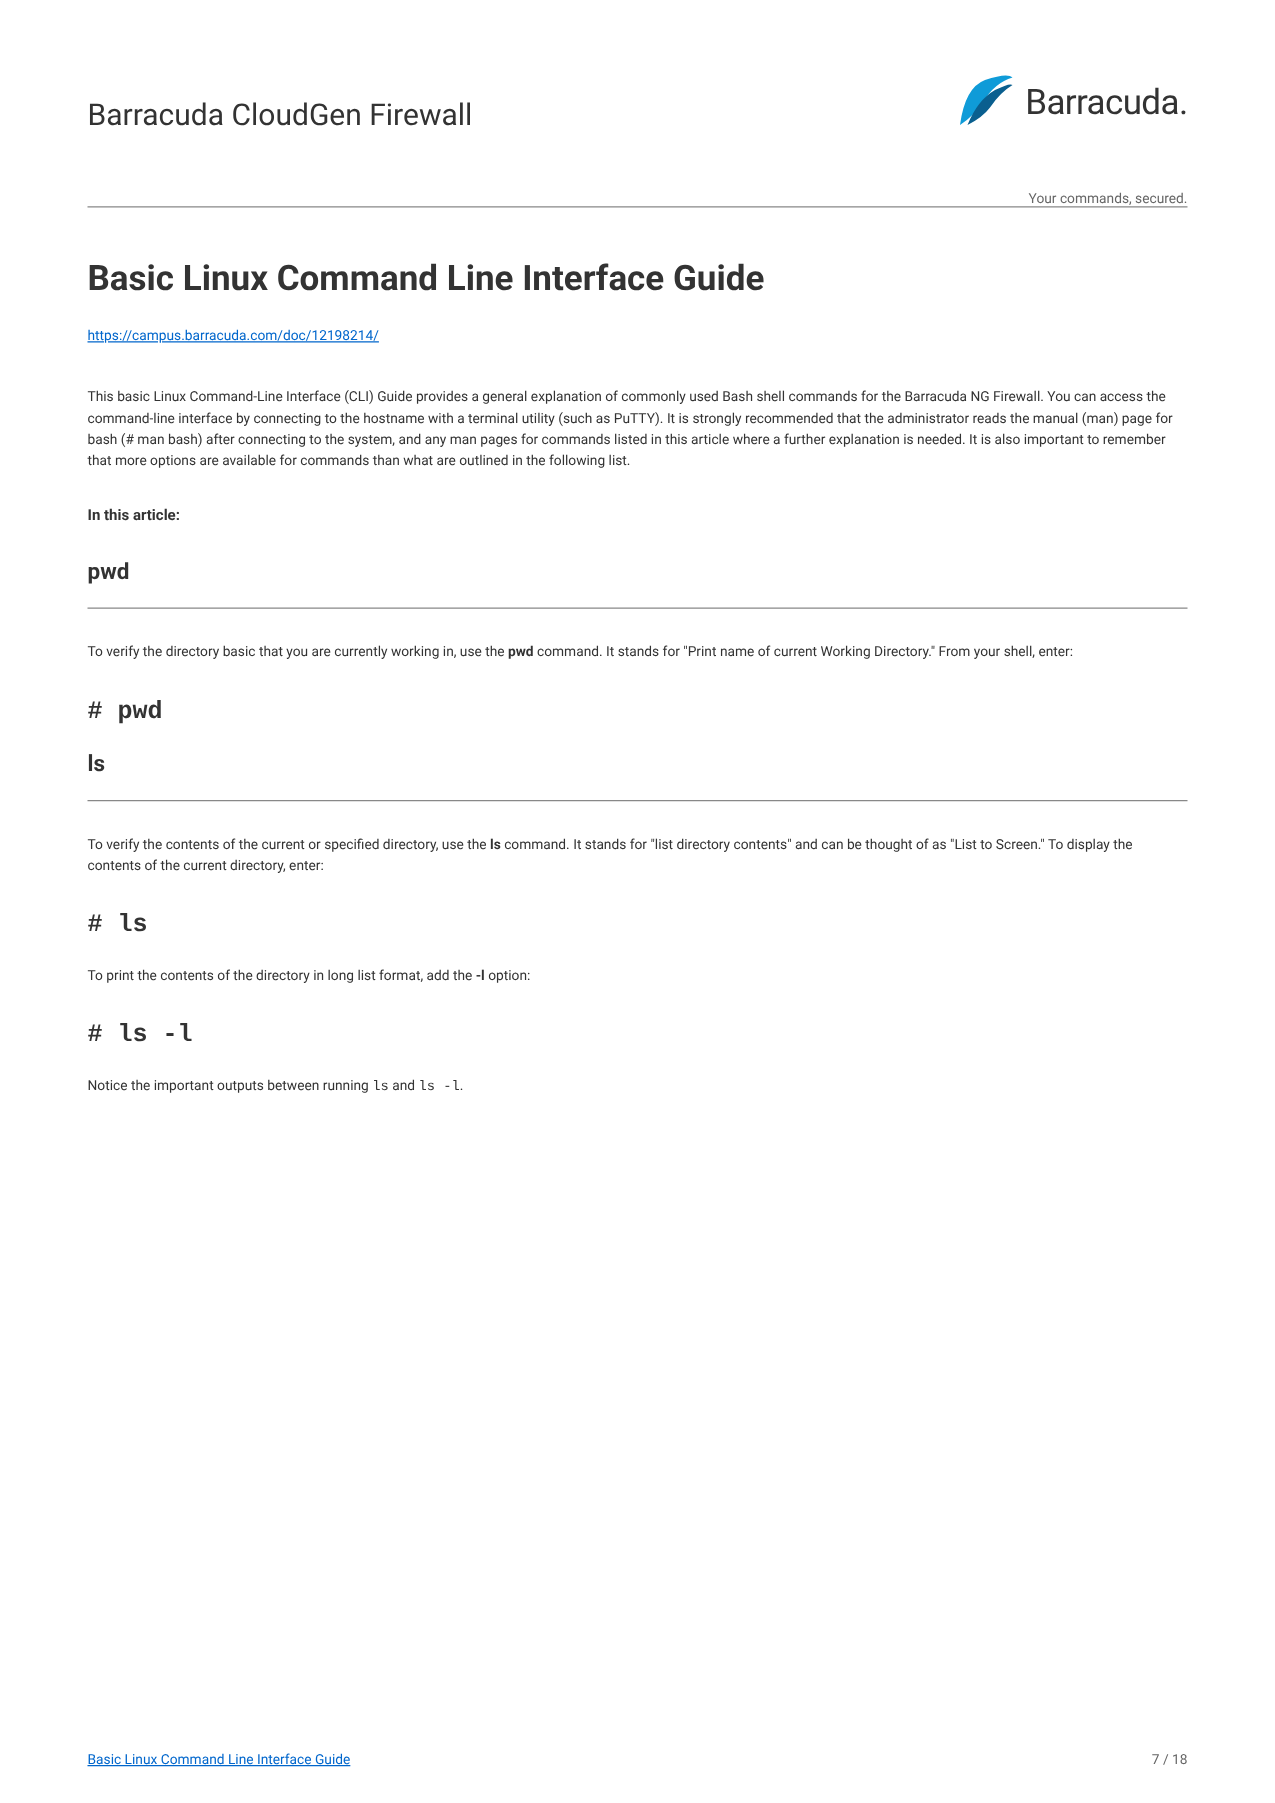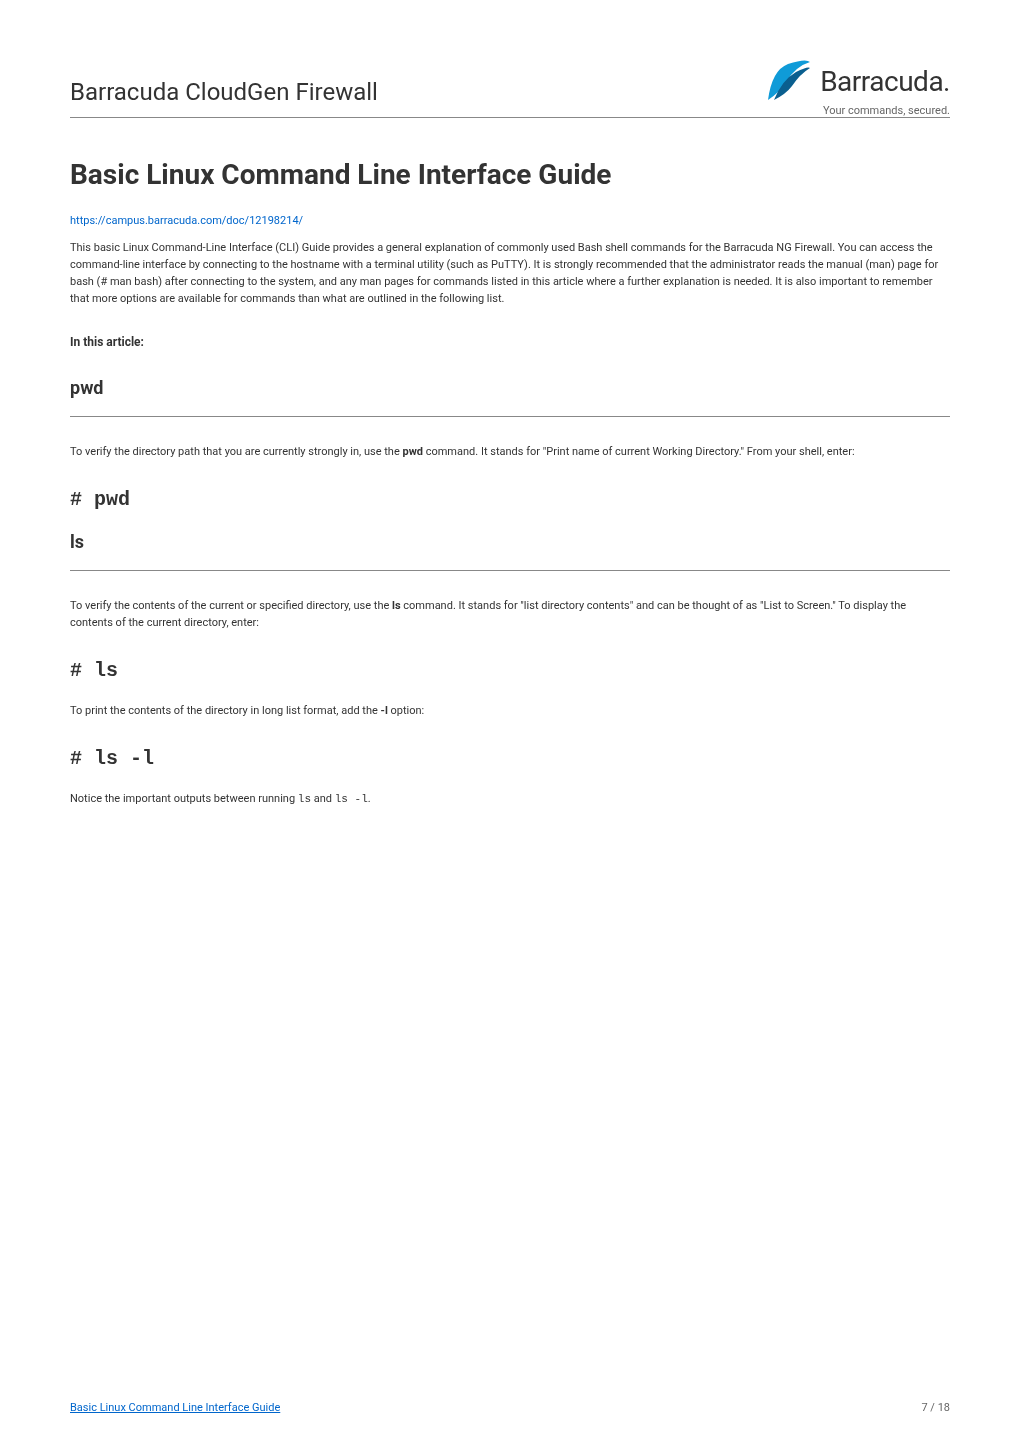--- a/index.html
+++ b/index.html
@@ -26,20 +26,21 @@
     .product-name {
       font-size: 24px;
       font-weight: 400;
       color: #333;
       padding-top: 18px;
     }
     .logo-wrap {
       display: flex;
       flex-direction: column;
       align-items: flex-end;
+      gap: 48px;
     }
     .logo {
       display: flex;
       align-items: center;
       gap: 8px;
     }
     .logo-text {
       font-size: 28px;
       font-weight: 400;
       color: #333;
@@ -52,22 +53,23 @@
     }
     .page-title {
       font-size: 28px;
       font-weight: 700;
       color: #333;
       margin-bottom: 18px;
     }
     .doc-link {
       font-size: 11px;
       color: #0066cc;
+      text-decoration: underline;
       display: inline-block;
-      margin-bottom: 12px;
+      margin-bottom: 34px;
     }
     .body-text {
       font-size: 11px;
       line-height: 1.55;
       color: #333;
       margin-bottom: 28px;
     }
     .section-label {
       font-size: 12px;
       font-weight: 700;
@@ -139,21 +141,21 @@
 <a class="doc-link">https://campus.barracuda.com/doc/12198214/</a>
 
 <p class="body-text">This basic Linux Command-Line Interface (CLI) Guide provides a general explanation of commonly used Bash shell commands for the Barracuda NG Firewall. You can access the command-line interface by connecting to the hostname with a terminal utility (such as PuTTY). It is strongly recommended that the administrator reads the manual (man) page for bash (# man bash) after connecting to the system, and any man pages for commands listed in this article where a further explanation is needed. It is also important to remember that more options are available for commands than what are outlined in the following list.</p>
 
 <p class="section-label">In this article:</p>
 
 
 <h2 class="section-heading">pwd</h2>
 <hr class="section-rule">
 <p class="body-text">
-  <span>To verify the directory path that you are currently strongly in, use the </span><span class="bold">pwd</span><span> command. It stands for "Print name of current Working Directory." From your shell, enter:</span>
+  <span>To verify the directory basic that you are currently working in, use the </span><span class="bold">pwd</span><span> command. It stands for "Print name of current Working Directory." From your shell, enter:</span>
 </p>
 <p class="cmd"># pwd</p>
 
 
 <h2 class="section-heading">ls</h2>
 <hr class="section-rule">
 <p class="body-text">
   <span>To verify the contents of the current or specified directory, use the </span><span class="bold">ls</span><span> command. It stands for "list directory contents" and can be thought of as "List to Screen." To display the contents of the current directory, enter:</span>
 </p>
 <p class="cmd"># ls</p>

